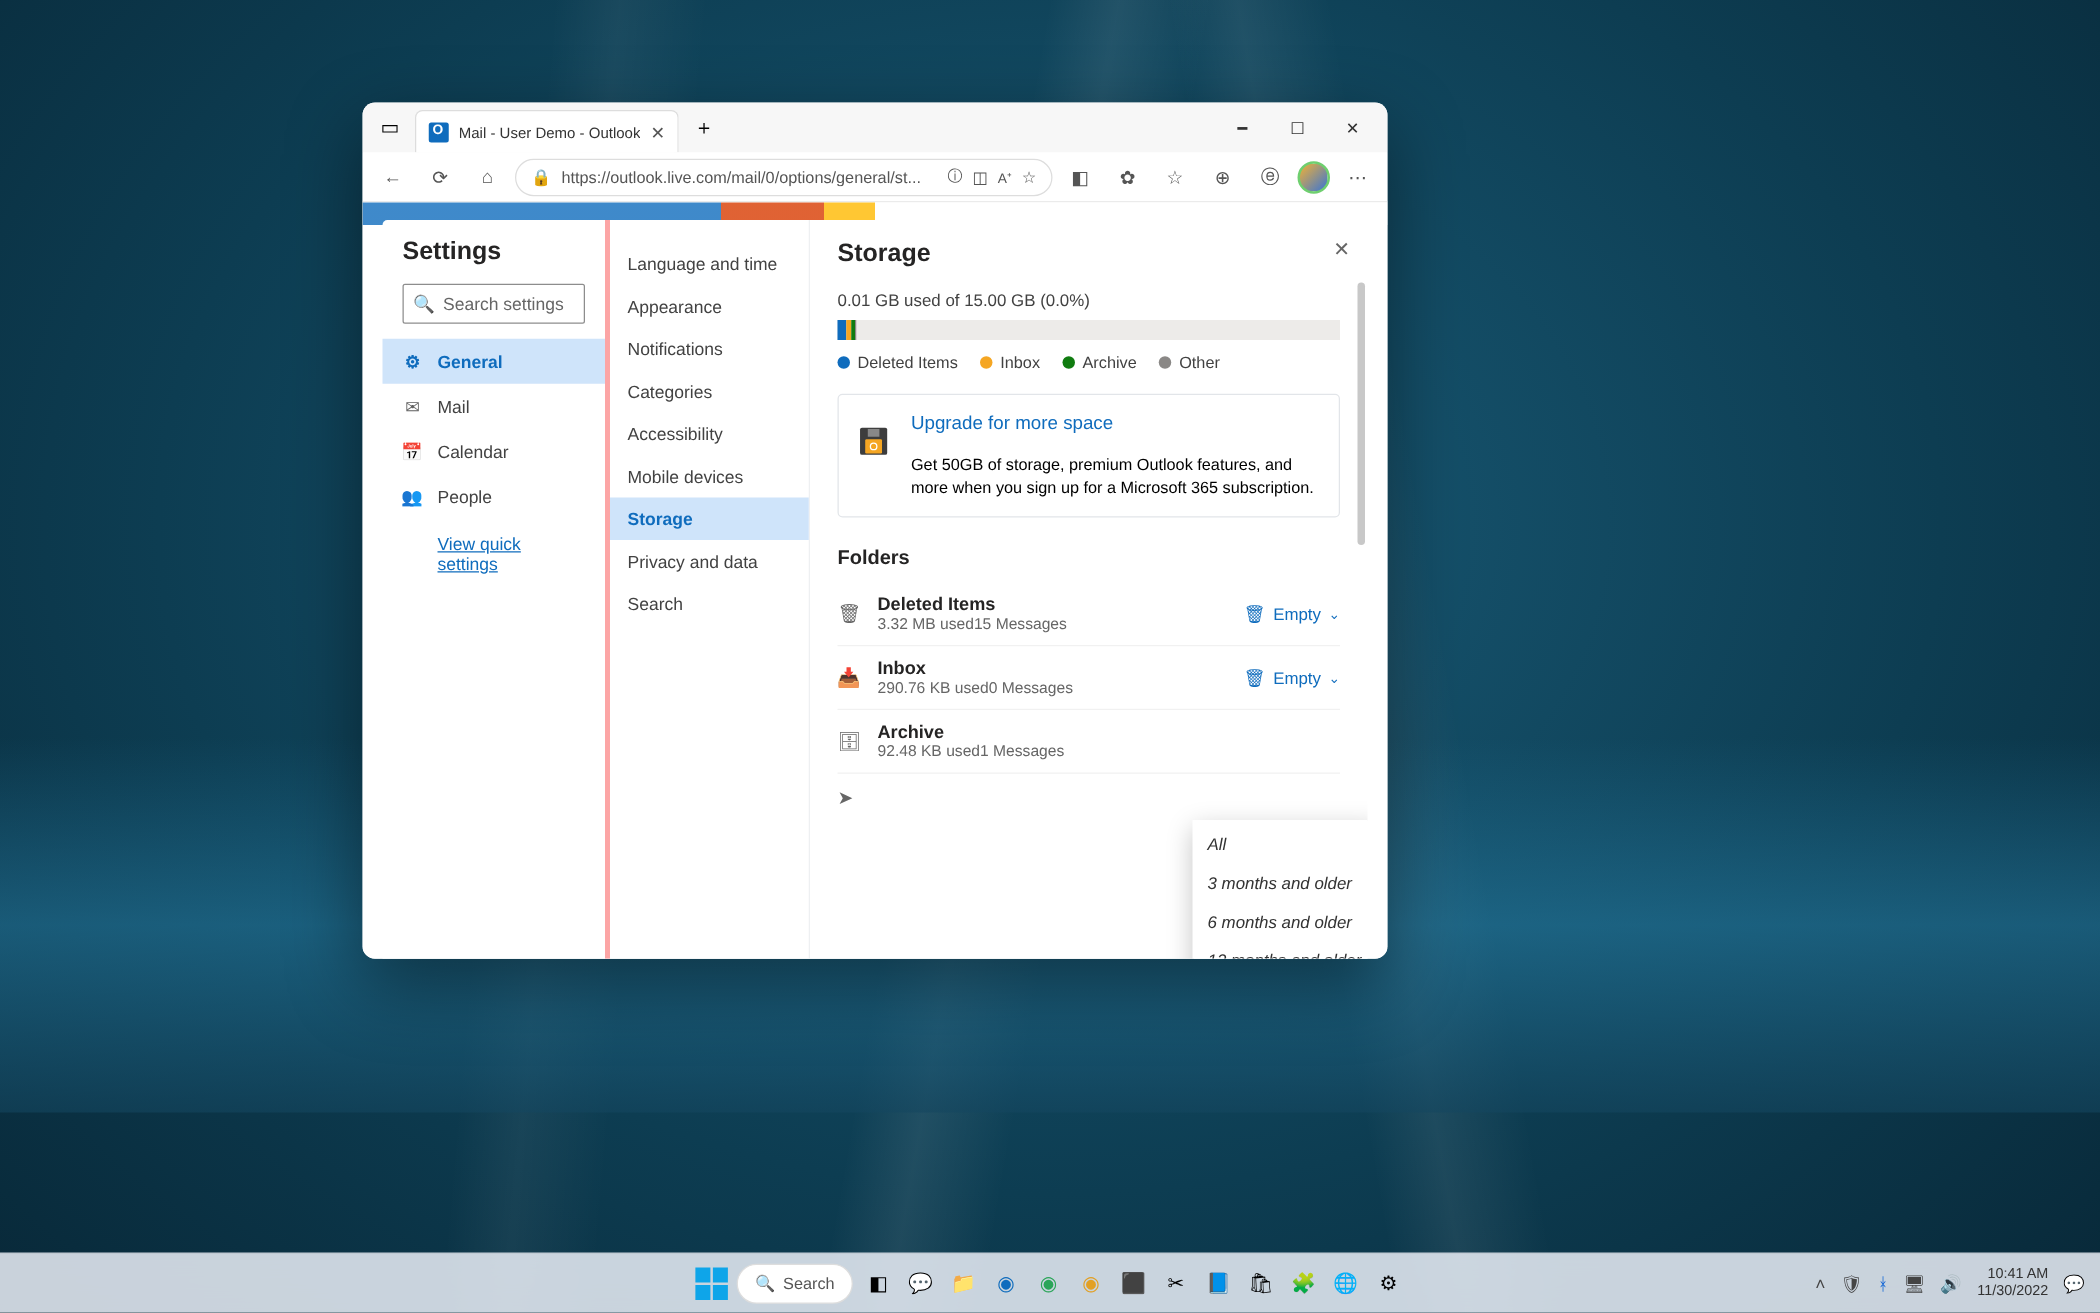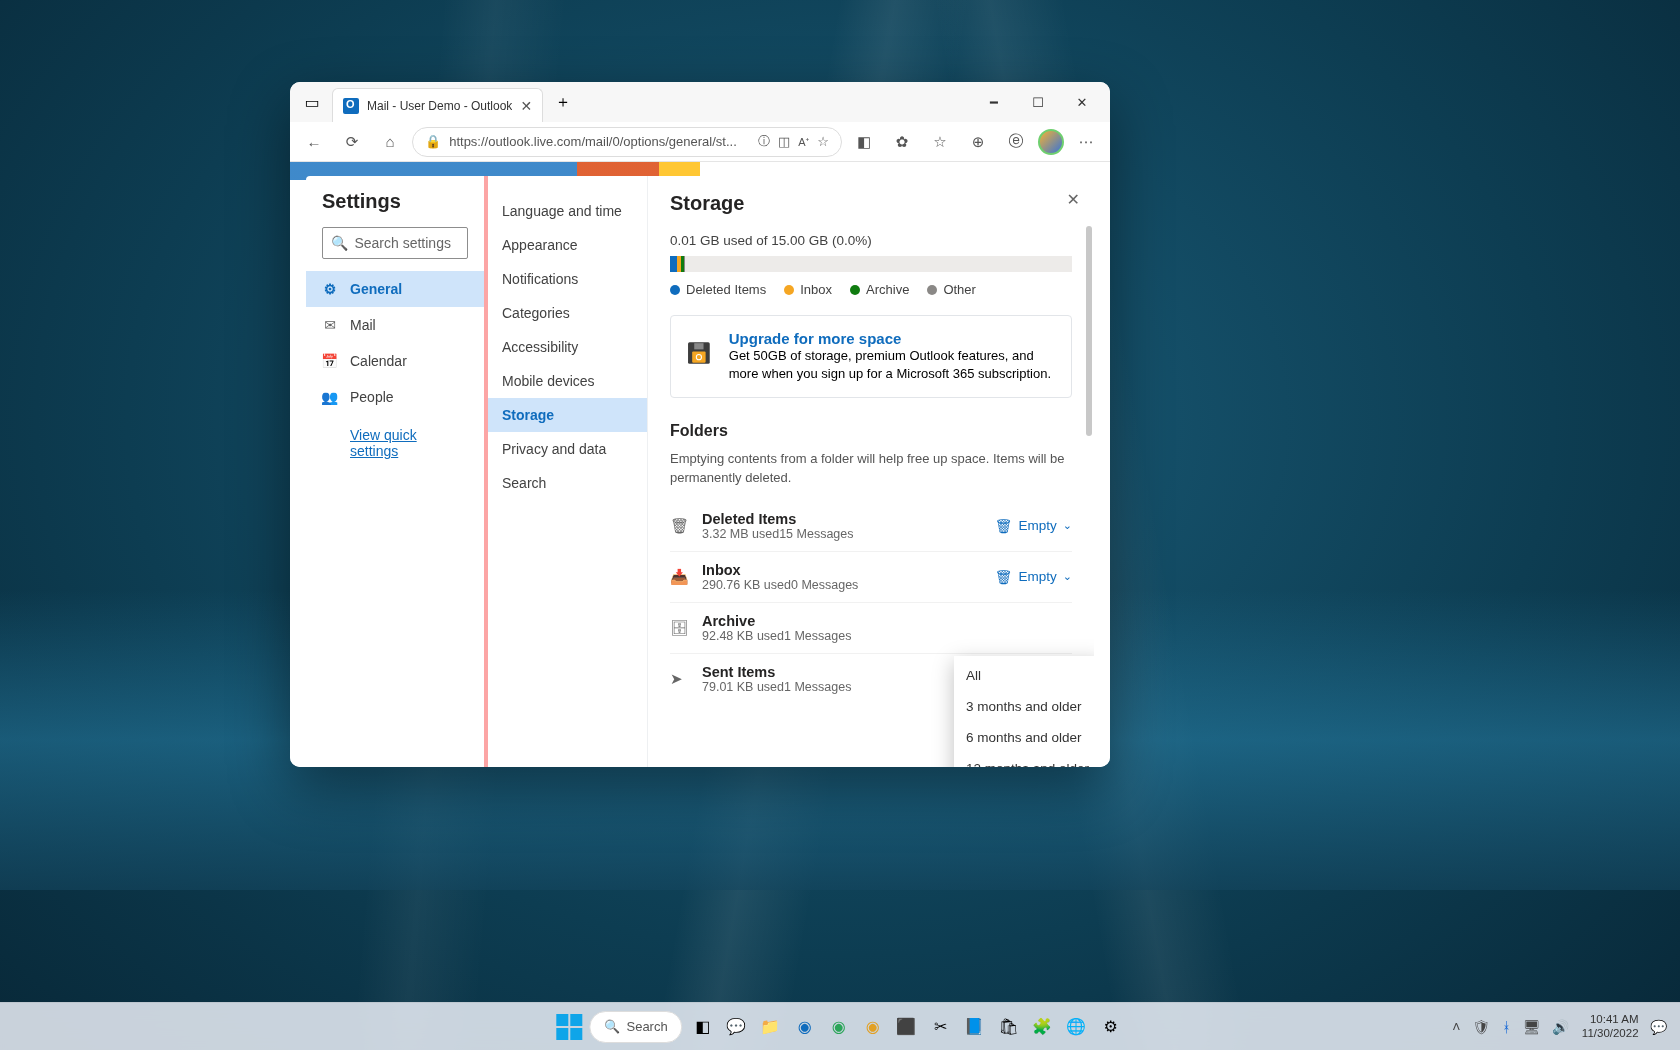--- a/index.html
+++ b/index.html
@@ -115,21 +115,21 @@
 .bar { height:16px; background:#edebe9; display:flex; margin-bottom:10px; }
 .seg { height:100%; }
 .legend { display:flex; gap:18px; font-size:13px; color:#424242; margin-bottom:18px; }
 .legend span { display:flex; align-items:center; gap:6px; }
 .dot { width:10px; height:10px; border-radius:50%; }
 
 .upgrade {
   border:1px solid #e2e5e9; border-radius:4px; padding:14px 16px; display:flex; gap:18px; margin-bottom:24px;
 }
 .floppy { width:46px; height:46px; }
-.upgrade h3 { color:#0f6cbd; font-size:15px; font-weight:700; margin-bottom:0; }
+.upgrade h3 { color:#0f6cbd; font-size:15px; font-weight:400; margin-bottom:16px; }
 .upgrade p { font-size:13px; color:#000000; line-height:1.4; }
 
 .folders h3 { font-size:16px; font-weight:600; color:#252424; margin-bottom:10px; }
 .folders > p { font-size:13px; color:#555; margin-bottom:14px; line-height:1.4; }
 .folder-row {
   display:flex; align-items:center; gap:14px; padding:10px 0; border-bottom:1px solid #f1f1f1;
 }
 .folder-row:last-child { border-bottom:none; }
 .folder-ico { width:18px; color:#666; font-size:15px; }
 .folder-info { flex:1; }
@@ -141,21 +141,21 @@
 }
 .empty-btn .trash { font-size:14px; }
 .empty-btn .chev { font-size:11px; }
 
 
 .dropdown {
   position:absolute; right:-10px; top:480px;
   width:150px; background:#fff; box-shadow:0 6px 20px rgba(0,0,0,0.25);
   padding:4px 0; z-index:10;
 }
-.dropdown div { padding:8px 12px; font-size:13.5px; color:#333; cursor:pointer; }
+.dropdown div { padding:8px 12px; font-size:13.5px; color:#333; cursor:pointer;font-style:italic; }
 
 .scrollbar-hint { position:absolute; right:2px; top:50px; width:6px; height:210px; background:#c8c8c8; border-radius:3px; }
 
 
 .taskbar {
   position:absolute; left:0; right:0; bottom:0; height:48px;
   background:rgba(235,240,248,0.85); backdrop-filter:blur(10px);
   display:flex; align-items:center; padding:0 12px;
   border-top:1px solid rgba(0,0,0,0.06);
 }
@@ -294,21 +294,20 @@
             <circle cx="23" cy="31" r="5" fill="none" stroke="#fff" stroke-width="2"></circle>
           </svg>
           <div>
             <h3>Upgrade for more space</h3>
             <p>Get 50GB of storage, premium Outlook features, and more when you sign up for a Microsoft 365 subscription.</p>
           </div>
         </div>
 
         <div class="folders">
           <h3>Folders</h3>
-          <p>Emptying contents from a folder will help free up space. Items will be permanently deleted.</p>
 
           <div class="folder-row">
             <span class="folder-ico">🗑</span>
             <div class="folder-info">
               <div class="folder-name">Deleted Items</div>
               <div class="folder-meta"><span>3.32 MB used</span><span class="msgs">15 Messages</span></div>
             </div>
             <div class="empty-btn">
               <span class="trash">🗑</span>
               <span>Empty</span>
@@ -332,24 +331,20 @@
           <div class="folder-row">
             <span class="folder-ico">🗄</span>
             <div class="folder-info">
               <div class="folder-name">Archive</div>
               <div class="folder-meta"><span>92.48 KB used</span><span class="msgs">1 Messages</span></div>
             </div>
           </div>
 
           <div class="folder-row">
             <span class="folder-ico">➤</span>
-            <div class="folder-info">
-              <div class="folder-name">Sent Items</div>
-              <div class="folder-meta"><span>79.01 KB used</span><span class="msgs">1 Messages</span></div>
-            </div>
           </div>
         </div>
 
         <div class="dropdown">
           <div>All</div>
           <div>3 months and older</div>
           <div>6 months and older</div>
           <div>12 months and older</div>
         </div>
 

